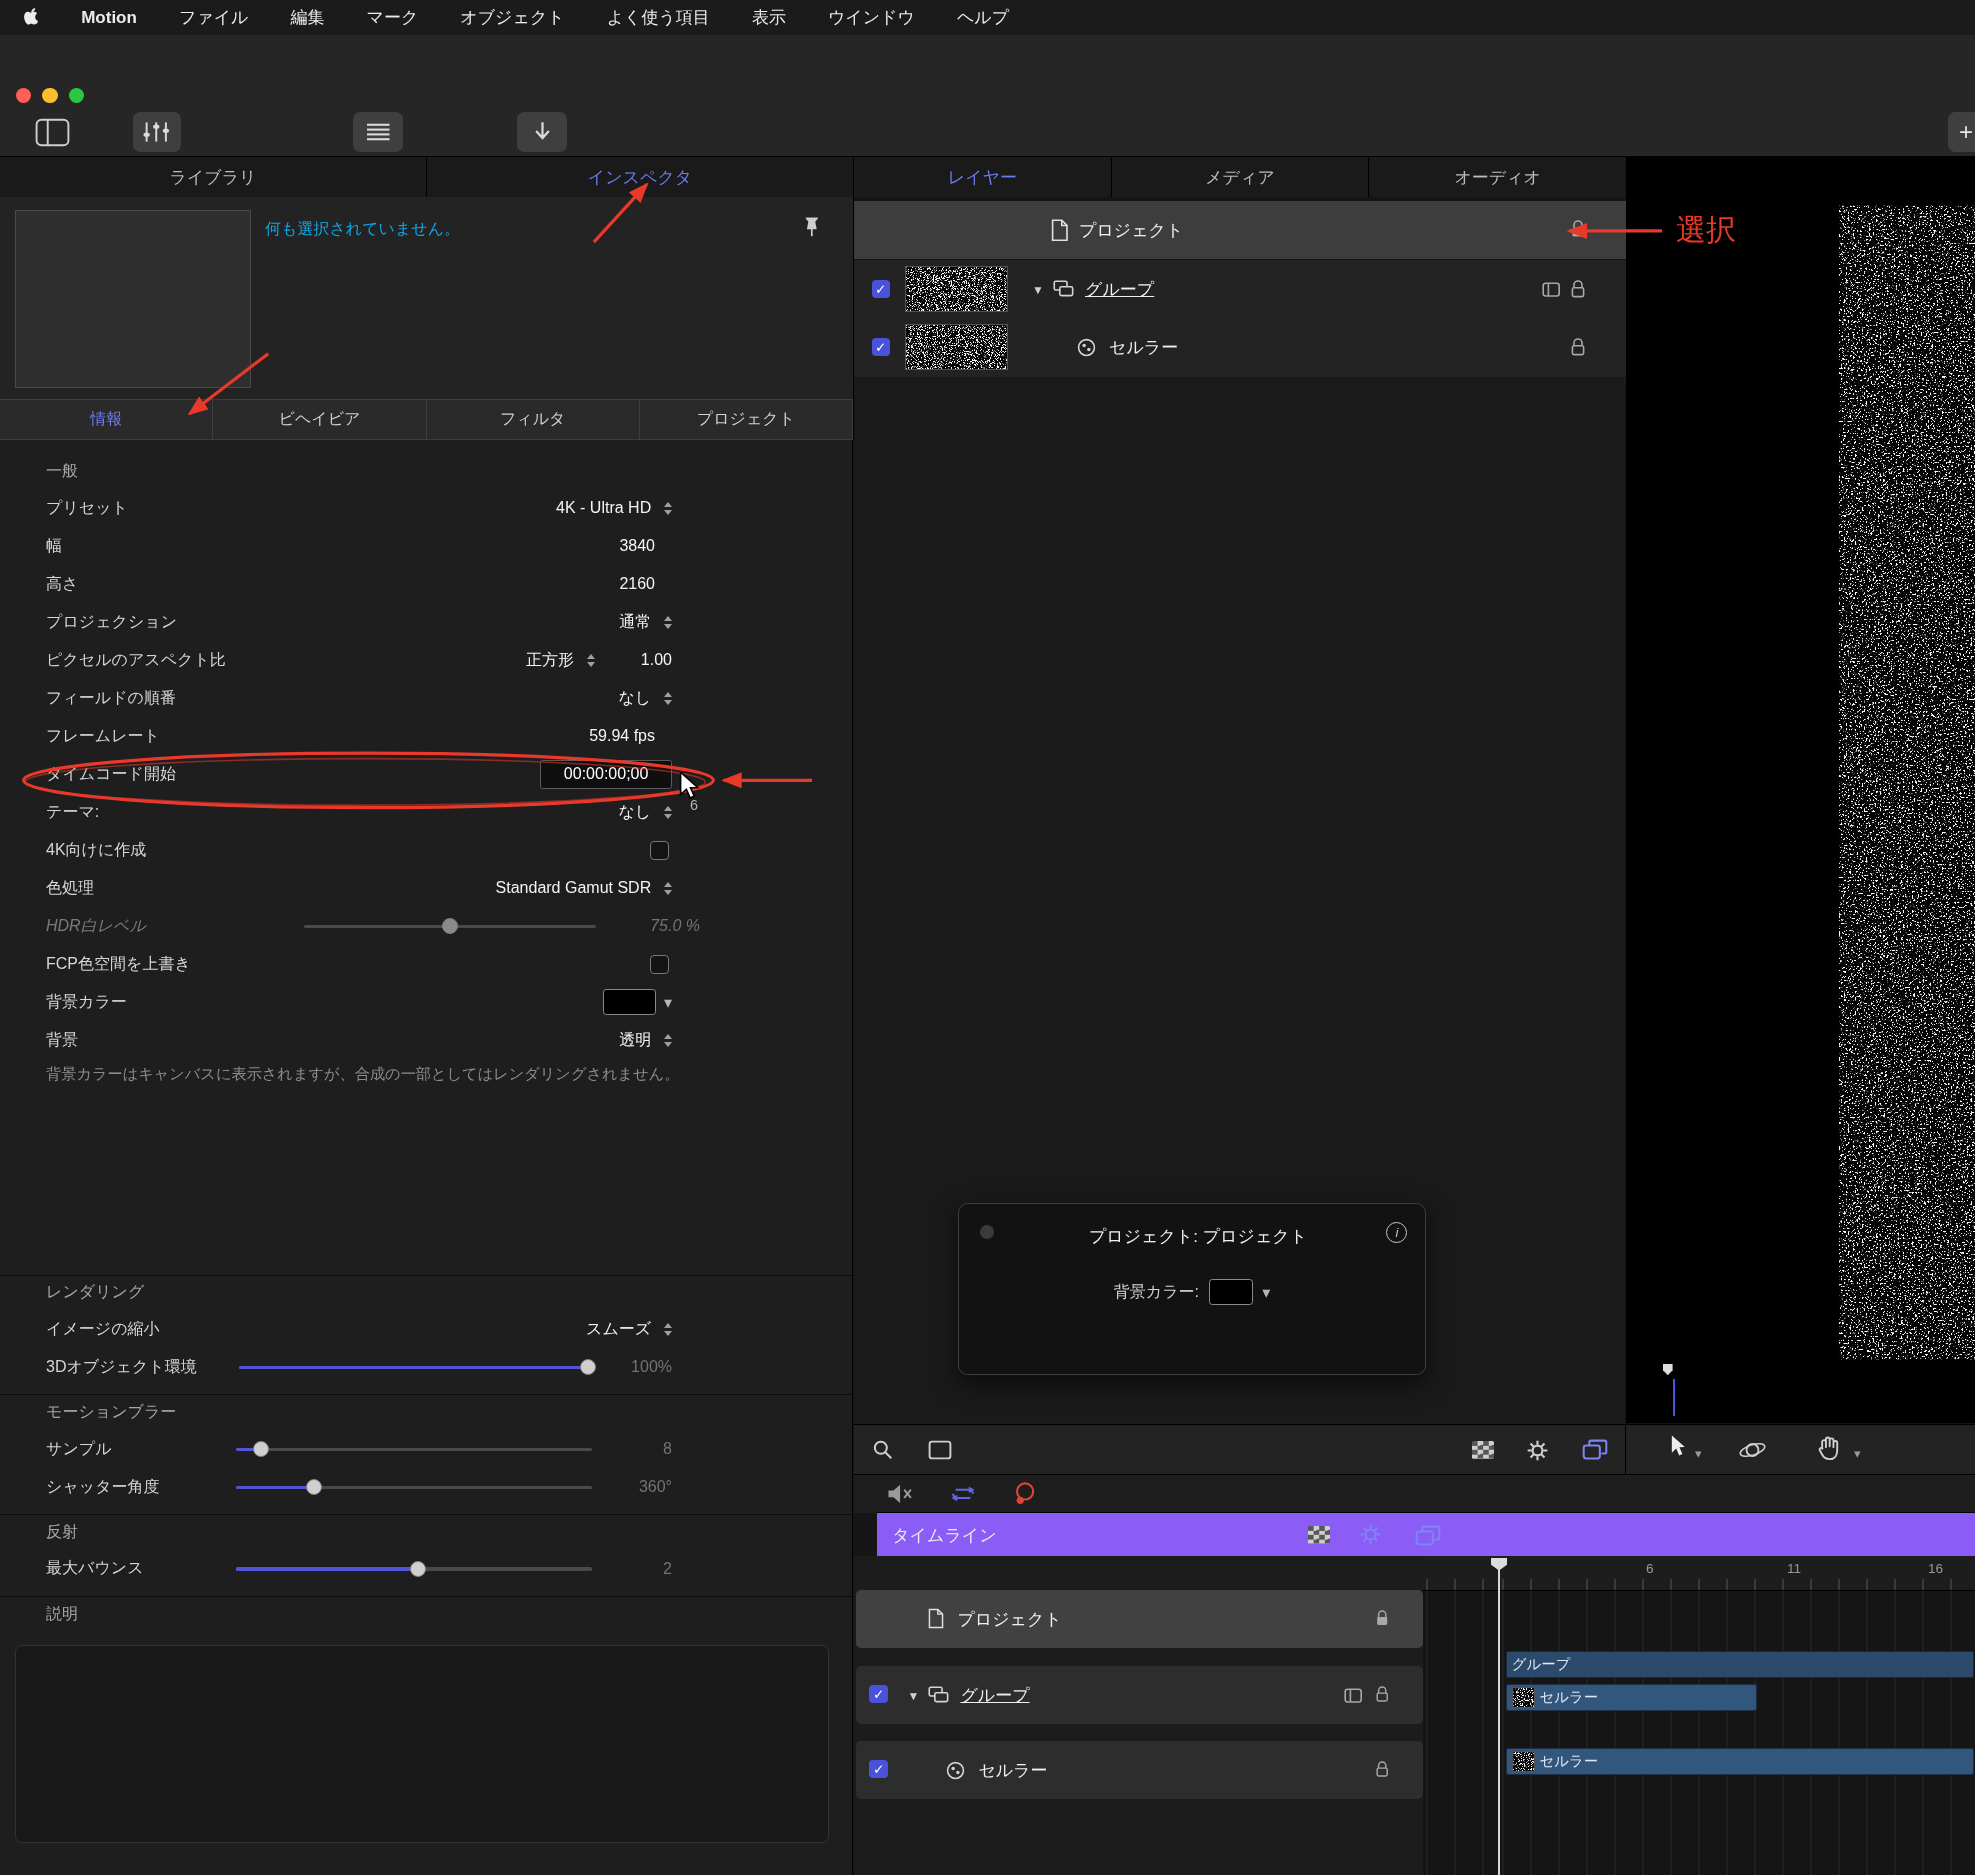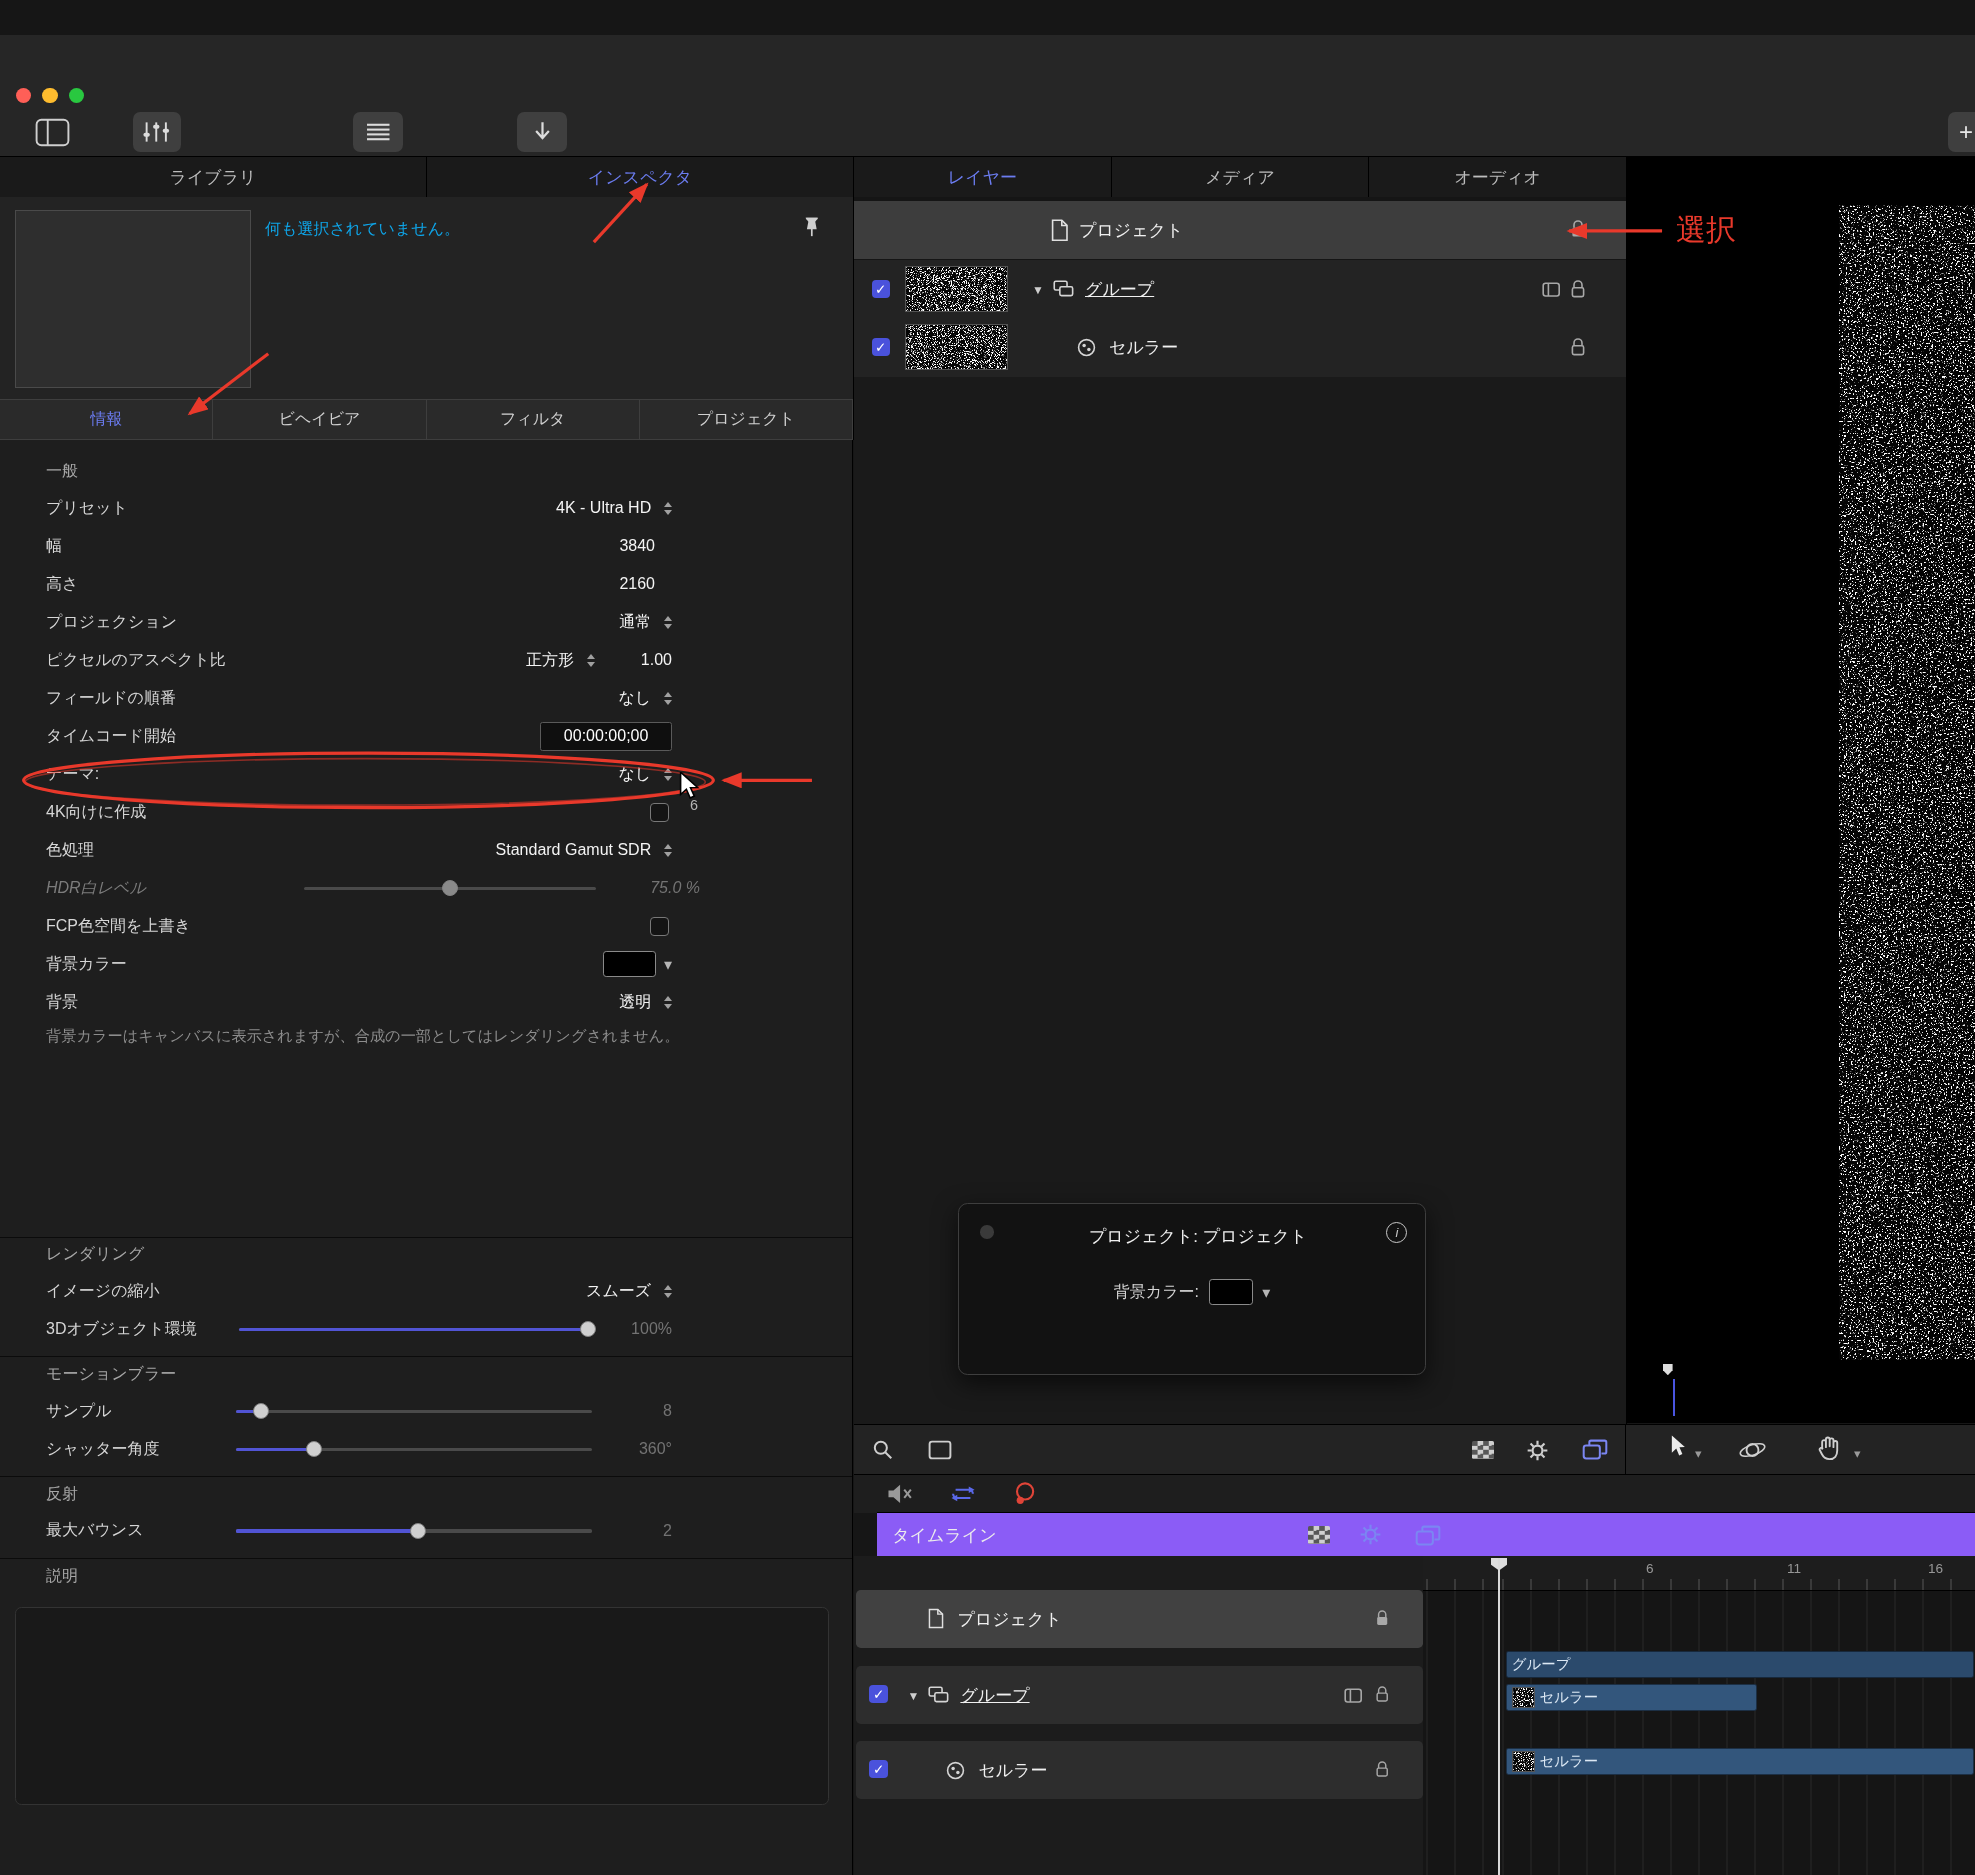--- a/index.html
+++ b/index.html
@@ -110,20 +110,36 @@
   
   .overlay{position:absolute;left:0;top:0;z-index:99;pointer-events:none;}
   .anno-red{position:absolute;z-index:100;color:#e9392b;font-size:30px;}
   .cursor{position:absolute;z-index:101;}
 </style>
 </head>
 <body>
 
 <div id="app">
 
+  <div class="menubar">
+    <span class="apple">
+      <svg width="15.2" height="18.4" viewBox="0 0 18 22">
+          <path d="M12.1 3.3c.8-1 1.4-2.4 1.2-3.3-1.2.1-2.6.8-3.4 1.9-.8.9-1.4 2.3-1.2 3.3 1.3.1 2.6-.9 3.4-1.9zM14.6 20c.9-1.4 1.8-2.8 2-4.3-2-.9-3.3-2.7-3.3-4.8 0-1.8.9-3.4 2.5-4.5-.9-1.3-2.3-2-4-2-1.6 0-2.4.9-3.6.9-1.2 0-2.2-.9-3.7-.9C2.4 4.4 0 6.7 0 10.5c0 2.4.9 5 2 6.7.9 1.5 1.9 2.6 3.2 2.6 1.3 0 1.8-.9 3.4-.9 1.6 0 2 .9 3.4.9 1.4 0 2.3-1.2 2.6-1.8z" fill="#ececec"></path>
+        </svg>
+    </span>
+    <span class="appname">Motion</span>
+    <span>ファイル</span>
+    <span>編集</span>
+    <span>マーク</span>
+    <span>オブジェクト</span>
+    <span>よく使う項目</span>
+    <span>表示</span>
+    <span>ウインドウ</span>
+    <span>ヘルプ</span>
+  </div>
 
   <div class="toolbar">
     <div class="tl">
       <span style="background:#ff5f57"></span>
       <span style="background:#febc2e"></span>
       <span style="background:#29c840"></span>
     </div>
     <div class="tbtn" style="left:6.4px;width:93px">
       <div class="tico">
           <svg width="35" height="29" viewBox="0 0 44 36">
@@ -249,20 +265,24 @@
     </div>
     <div class="irow">
       <span class="ilabel">フィールドの順番</span>
       <span class="vgrp">
           <span class="ival">なし</span>
       <span class="stepper">
             <i class="up"></i>
             <i class="dn"></i>
           </span>
         </span>
+    </div>
+    <div class="irow plain">
+      <span class="ilabel">フレームレート</span>
+      <span class="ival">59.94 fps</span>
     </div>
     <div class="irow">
       <span class="ilabel">タイムコード開始</span>
       <input class="field tc" value="00:00:00;00" style="">
     </div>
     <div class="irow">
       <span class="ilabel">テーマ:</span>
       <span class="vgrp">
           <span class="ival">なし</span>
       <span class="stepper">

